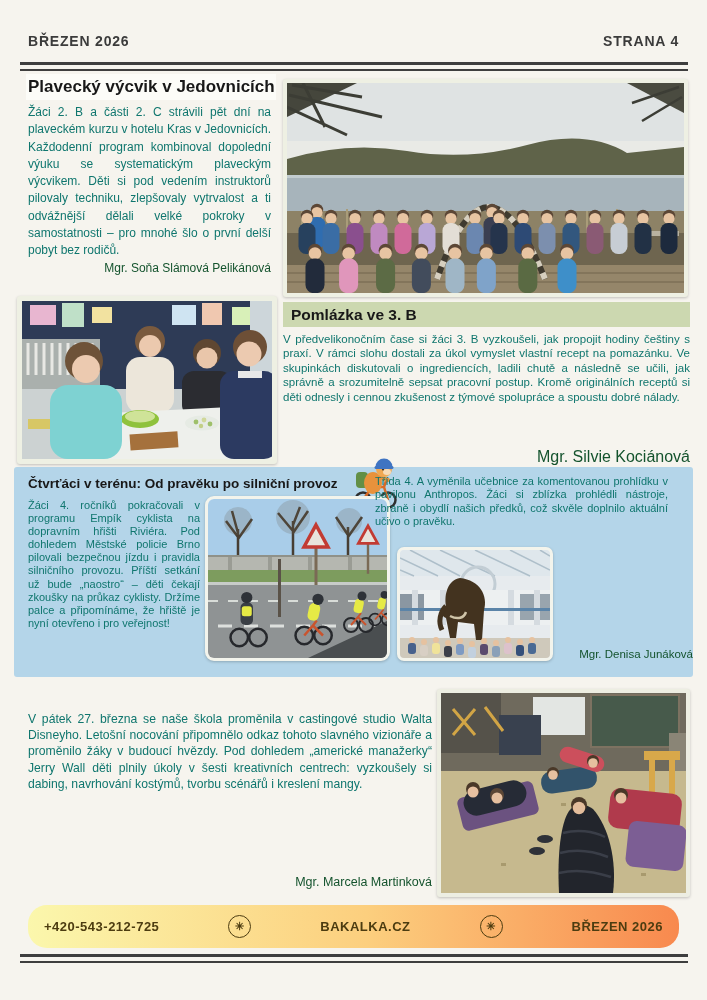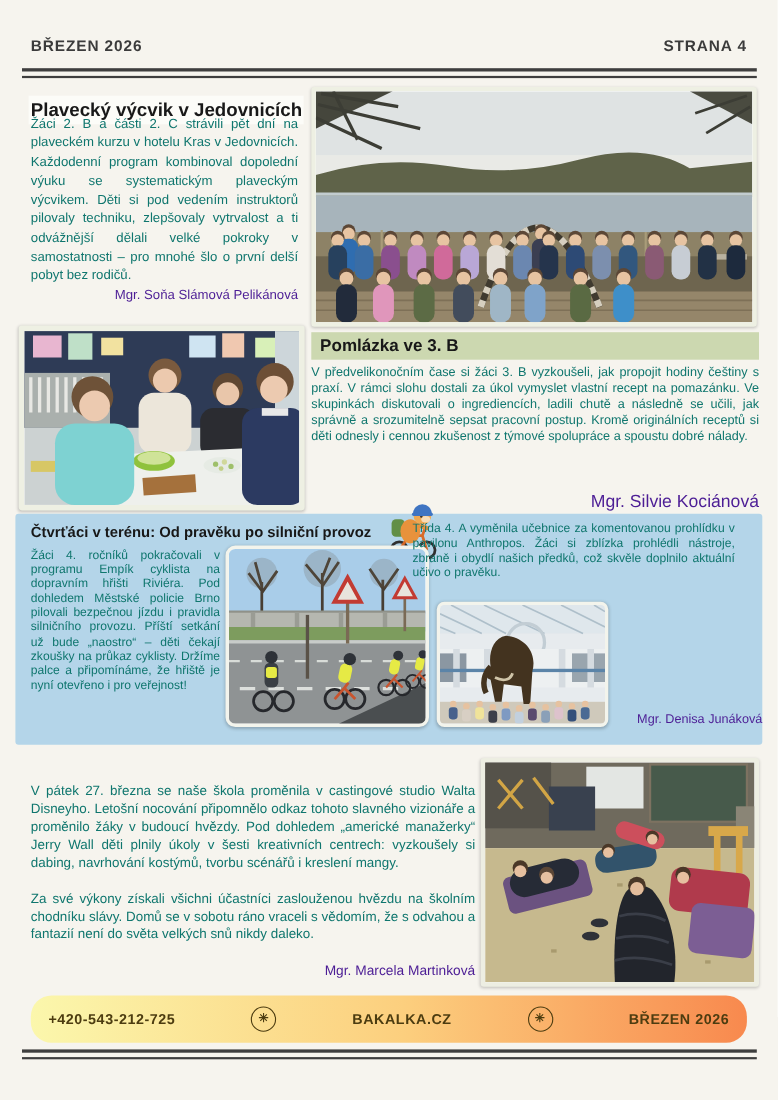--- a/index.html
+++ b/index.html
@@ -4,21 +4,21 @@
 <style>
   html,body{margin:0;padding:0;}
   .page{position:relative;width:707px;height:1000px;background:#f6f4ee;
         font-family:"Liberation Sans",sans-serif;overflow:hidden;}
   .abs{position:absolute;}
   .hdr{position:absolute;top:33px;font-size:14px;font-weight:700;letter-spacing:.8px;color:#3b3b3b;}
   .rule{position:absolute;left:20px;width:668px;height:4px;
         border-top:3px solid #3e3e3e;border-bottom:2px solid #3e3e3e;}
   .title-bar{position:absolute;font-weight:700;color:#181818;box-sizing:border-box;}
   .body-text{position:absolute;color:#0f766e;text-align:justify;}
-  .byline{position:absolute;color:#4c1d95;text-align:right;}
+  .byline{position:absolute;color:#14532d;text-align:right;}
   .photo{position:absolute;background:#fff;border:4px solid #eef0e3;border-radius:3px;
          box-shadow:0 1px 3px rgba(0,0,0,.22);overflow:hidden;}
   .photo svg{display:block;width:100%;height:100%;}
   .greenbar{background:#ccd8b0;font-size:15.5px;line-height:25px;padding-left:8px;height:25px;}
   .bluebox{position:absolute;left:14px;top:467px;width:679px;height:210px;
            background:#b4d5e9;border-radius:3px;}
   .footerbar{position:absolute;left:28px;top:905px;width:651px;height:43px;box-sizing:border-box;
              background:linear-gradient(90deg,#fbf7ac 0%,#fccf7e 52%,#f8894e 100%);
              display:flex;align-items:center;justify-content:space-between;padding:0 16px;
              font-size:13px;font-weight:700;letter-spacing:.5px;color:#4c3c10;border-radius:19px;}
@@ -27,21 +27,21 @@
 </style>
 </head>
 <body>
 
 <div class="page">
 
   <div class="hdr" style="left:28px;">BŘEZEN 2026</div>
   <div class="hdr" style="right:28px;">STRANA 4</div>
   <div class="rule" style="top:62px;"></div>
 
-  <div class="title-bar" style="left:26px;top:74px;width:250px;font-size:17px;background:#fcfcf8;padding:3px 0 3px 2px;margin-top:13px;">Plavecký výcvik v Jedovnicích</div>
+  <div class="title-bar" style="left:26px;top:74px;width:250px;font-size:17px;background:#fcfcf8;padding:3px 0 3px 2px;">Plavecký výcvik v Jedovnicích</div>
   <div class="body-text" style="left:28px;top:104px;width:243px;font-size:12px;line-height:17.3px;">Žáci 2. B a části 2. C strávili pět dní na plaveckém kurzu v hotelu Kras v Jedovnicích. Každodenní program kombinoval dopolední výuku se systematickým plaveckým výcvikem. Děti si pod vedením instruktorů pilovaly techniku, zlepšovaly vytrvalost a ti odvážnější dělali velké pokroky v samostatnosti – pro mnohé šlo o první delší pobyt bez rodičů.</div>
   <div class="byline" style="left:28px;top:261px;width:243px;font-size:12px;">Mgr. Soňa Slámová Pelikánová</div>
 
   <div class="photo" style="left:283px;top:79px;width:397px;height:210px;">
     <svg viewBox="0 0 397 210">
       <defs>
         <g id="kid">
           <circle cx="0" cy="-20" r="6.2" fill="#5c4736"></circle>
           <circle cx="0" cy="-17.5" r="5.6" fill="#e7c4a2"></circle>
           <rect x="-8.5" y="-13" width="17" height="31" rx="7.5" fill="currentColor"></rect>
@@ -285,21 +285,20 @@
               <rect x="-4" y="-3" width="8" height="11" rx="3" fill="#4a6a94"></rect>
             </g>
         </g>
       </svg>
     </div>
 
     <div class="byline" style="left:383px;top:181px;width:296px;font-size:11.5px;">Mgr. Denisa Junáková</div>
   </div>
 
   <div class="body-text" style="left:28px;top:711px;width:404px;font-size:12.2px;line-height:16.2px;">V pátek 27. března se naše škola proměnila v castingové studio Walta Disneyho. Letošní nocování připomnělo odkaz tohoto slavného vizionáře a proměnilo žáky v budoucí hvězdy. Pod dohledem „americké manažerky“ Jerry Wall děti plnily úkoly v šesti kreativních centrech: vyzkoušely si dabing, navrhování kostýmů, tvorbu scénářů i kreslení mangy.</div>
-  <div class="body-text" style="left:28px;top:809px;width:404px;font-size:12.2px;line-height:16.2px;">Za své výkony získali všichni účastníci zaslouženou hvězdu na školním chodníku slávy. Domů se v sobotu ráno vraceli s vědomím, že s odvahou a fantazií není do světa velkých snů nikdy daleko.</div>
   <div class="byline" style="left:28px;top:875px;width:404px;font-size:12.5px;">Mgr. Marcela Martinková</div>
 
   <div class="photo" style="left:437px;top:689px;width:245px;height:200px;border-color:#edeee2;">
     <svg viewBox="0 0 245 200">
       <rect width="245" height="78" fill="#6f6a5d"></rect>
       <rect width="60" height="60" fill="#55524a"></rect>
       <rect x="92" y="4" width="52" height="38" fill="#e3e6e3"></rect>
       <rect x="150" y="2" width="88" height="52" fill="#475a4b" stroke="#7d7261" stroke-width="2"></rect>
       <rect x="58" y="22" width="42" height="40" fill="#39414f"></rect>
       <path d="M12,16 L34,42 M34,16 L12,42 M44,14 L62,38" stroke="#d2a545" stroke-width="3"></path>

